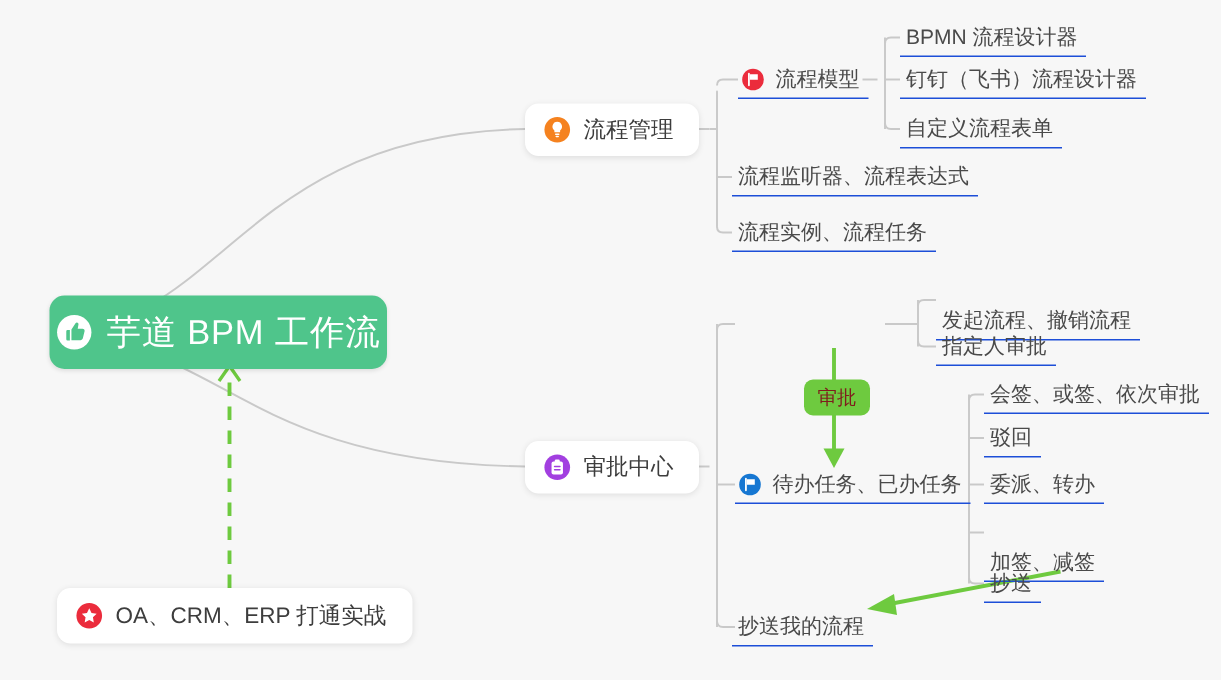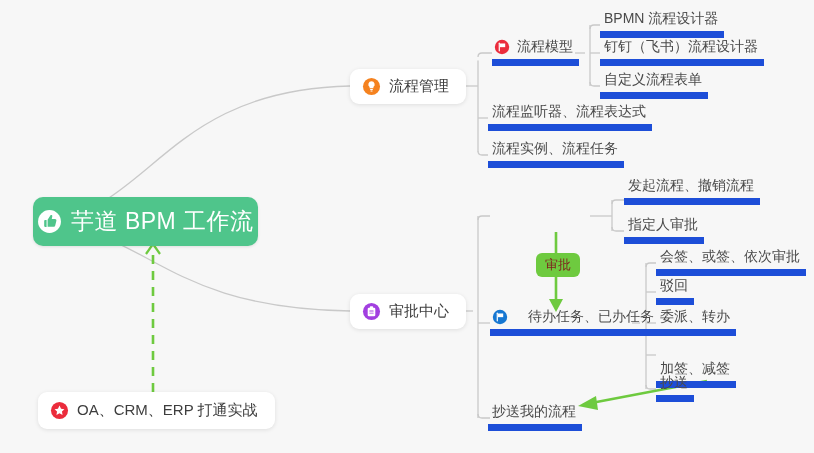--- a/index.html
+++ b/index.html
@@ -39,21 +39,21 @@
     box-shadow:0 1px 4px rgba(0,0,0,.10);
   }
   .card .ico{margin-right:8px;display:flex;}
 
   
   .leaf{
     font-size:14px;
     color:#4a4a4a;
     height:27px;
     padding:0 6px 0 4px;
-    border-bottom:7px solid #1d4ed8;
+    border-bottom:1px solid #1d4ed8;
     align-items:flex-end;
     padding-bottom:3px;
   }
   .leaf.withico{padding-left:2px;}
   .leaf .ico{margin-right:7px;margin-bottom:1px;display:flex;}
 
   
   .pill{
     background:#6ECA3F;
     color:#7f1d1d;
@@ -184,32 +184,32 @@
         <circle cx="10" cy="10" r="9" fill="#A23FE0"></circle>
         <rect x="6" y="6" width="8" height="9" rx="1.4" fill="#ffffff"></rect>
         <rect x="8.2" y="4.6" width="3.6" height="2.2" rx="1" fill="#ffffff"></rect>
         <rect x="7.6" y="9" width="4.8" height="1" rx=".5" fill="#A23FE0"></rect>
         <rect x="7.6" y="11.2" width="4.8" height="1" rx=".5" fill="#A23FE0"></rect>
       </svg>
     </span>
     <span>审批中心</span>
   </div>
 
-  <div class="node leaf" style="left:624px;top:178px;">
+  <div class="node leaf" style="left:624px;top:200px;">
     <span>发起流程、撤销流程</span>
   </div>
   <div class="node leaf" style="left:624px;top:217px;">
     <span>指定人审批</span>
   </div>
 
   <div class="node pill" style="left:536px;top:253px;">
     <span>审批</span>
   </div>
 
-  <div class="node leaf withico" style="left:490px;top:309px;gap:13px;">
+  <div class="node leaf withico" style="left:490px;top:309px;">
     <span class="ico">
       <svg width="16" height="16" viewBox="0 0 20 20">
         <circle cx="10" cy="10" r="9" fill="#1677D2"></circle>
         <path d="M6.6 5.2v9.6" stroke="#ffffff" stroke-width="1.5" stroke-linecap="round"></path>
         <path d="M7.4 5.6h6.6v4.6H7.4z" fill="#ffffff"></path>
       </svg>
     </span>
     <span>待办任务、已办任务</span>
   </div>
 

